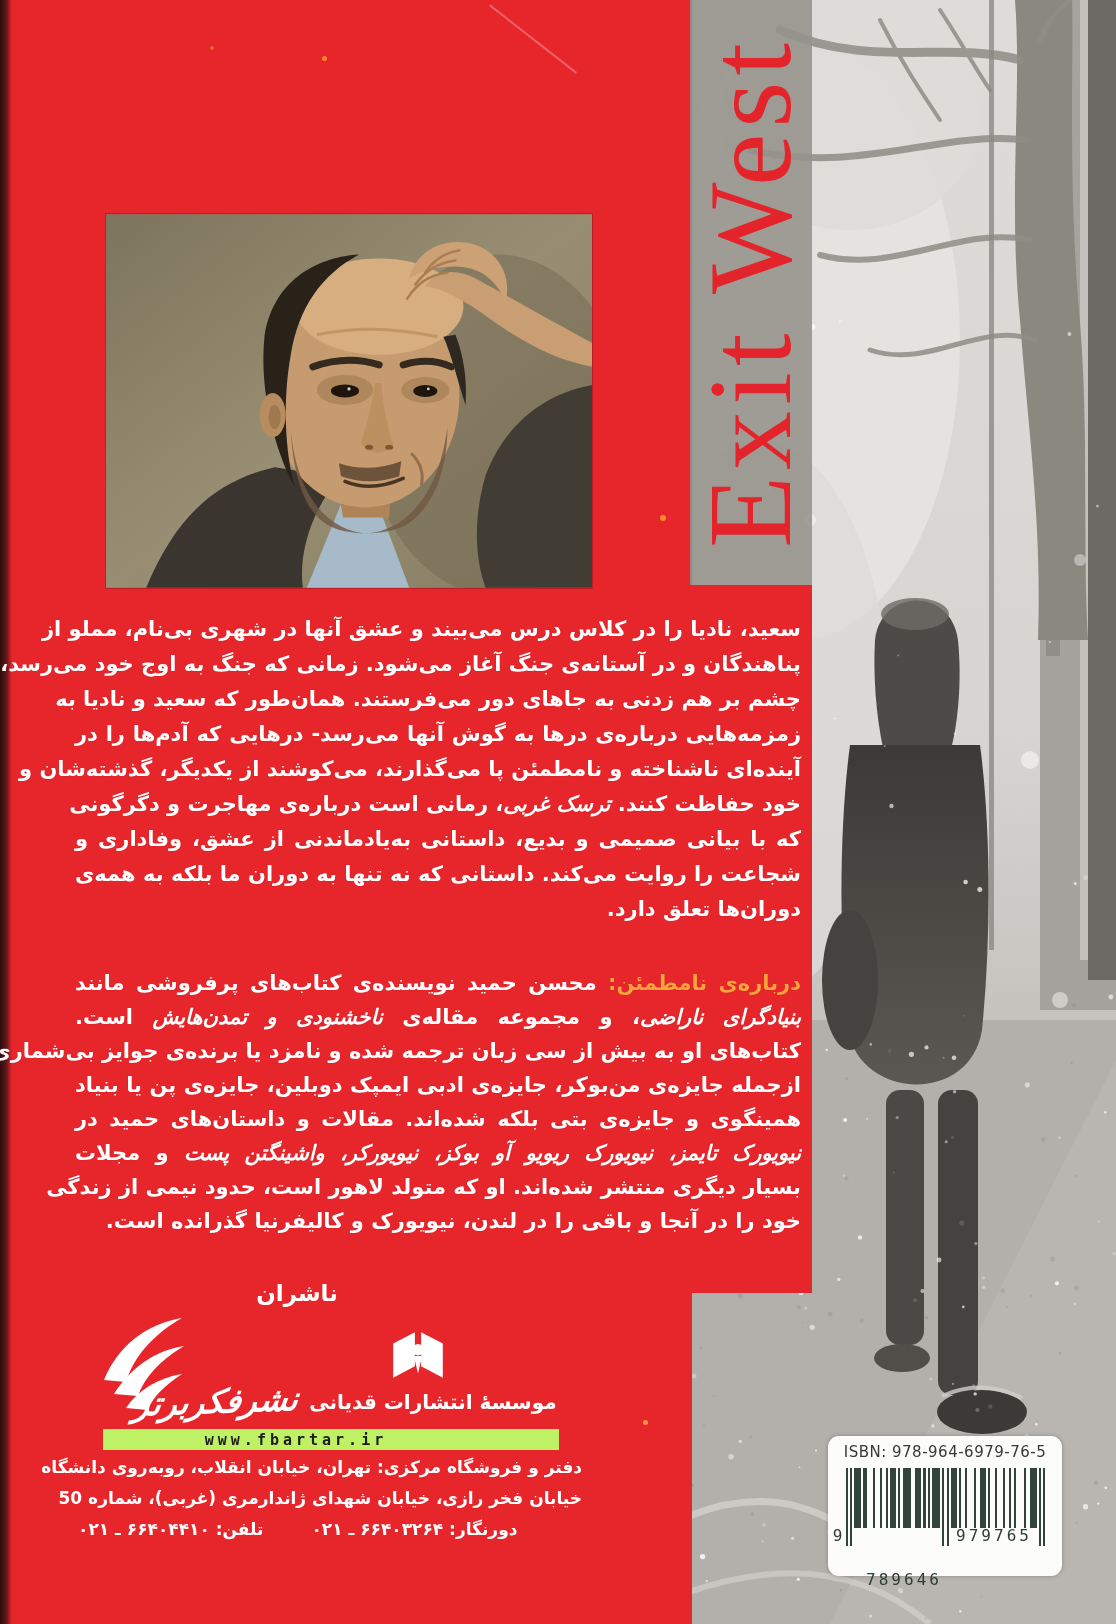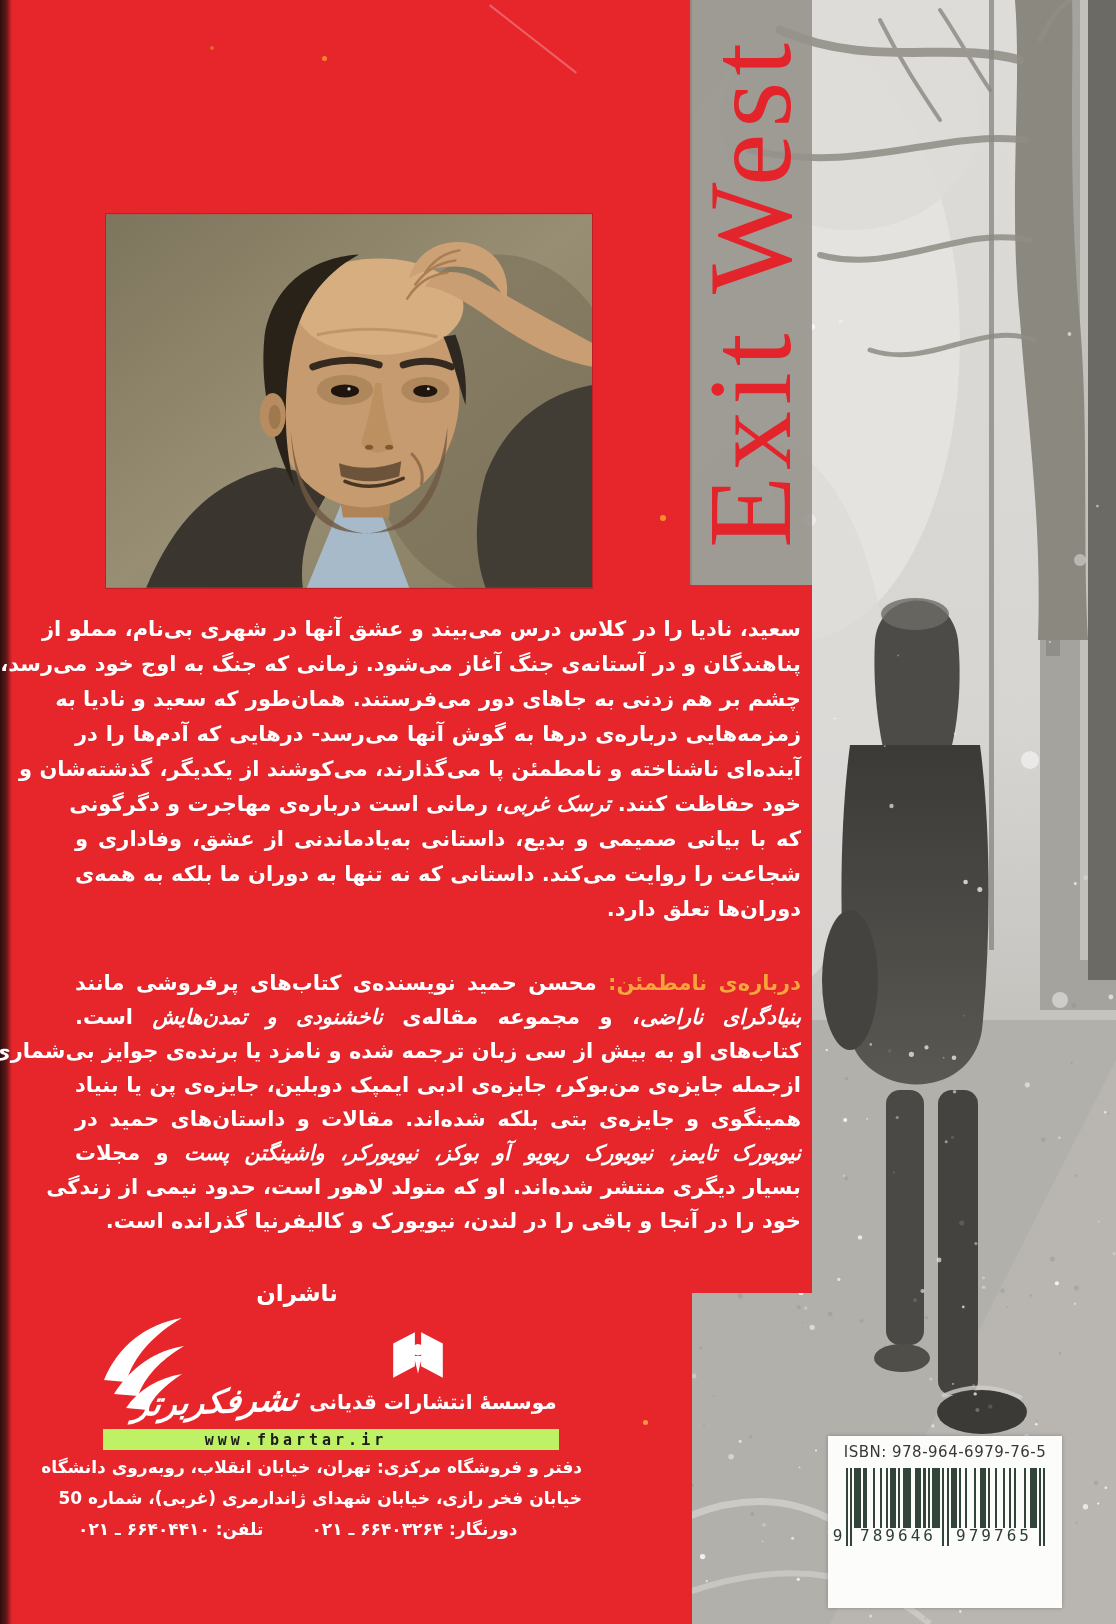--- a/index.html
+++ b/index.html
@@ -35,21 +35,21 @@
   .fbartar-script{position:absolute;left:36px;top:66px;color:#fff;font-size:33px;font-weight:700;font-style:italic;transform:skewX(-8deg) rotate(-2deg);white-space:nowrap;direction:rtl;}
   .qadyani-logo{position:absolute;left:386px;top:1326px;width:64px;height:62px;}
   .qadyani-name{position:absolute;left:288px;top:1390px;width:290px;text-align:center;color:#fff;font-size:20px;font-weight:700;direction:rtl;white-space:nowrap;}
   .url-bar{position:absolute;left:103px;top:1429px;width:456px;height:21px;background:#bef264;display:flex;align-items:center;justify-content:center;padding-right:70px;box-sizing:border-box;}
   .url-bar span{font-family:"DejaVu Sans Mono",monospace;font-size:15px;font-weight:700;color:#1c1c1c;letter-spacing:4px;}
   
   .address{position:absolute;left:78px;top:1452px;width:504px;direction:rtl;color:#fff;font-size:17px;font-weight:700;}
   .addr-line{height:31px;line-height:31px;text-align:justify;text-align-last:justify;white-space:nowrap;}
   .addr-phone{height:31px;line-height:31px;display:flex;flex-direction:row-reverse;justify-content:flex-start;gap:48px;}
   
-  .isbn-sticker{position:absolute;left:828px;top:1436px;width:234px;height:172px;background:#fcfcfa;border-radius:0;box-shadow:0 0 4px rgba(0,0,0,.25);}
+  .isbn-sticker{position:absolute;left:828px;top:1436px;width:234px;height:140px;background:#fcfcfa;border-radius:11px;box-shadow:0 0 4px rgba(0,0,0,.25);}
   .isbn-label{position:absolute;left:0;top:7px;width:100%;text-align:center;font-size:15px;color:#383838;letter-spacing:.5px;}
   .barcode{position:absolute;left:18px;top:32px;width:200px;height:96px;}
   .bars{position:absolute;left:0;top:0;height:96px;display:flex;}
   .bars i{display:block;height:60px;}
   .bars i.b{background:#33453a;}
   .bars i.g{height:78px;}
   .bc-digit{position:absolute;top:58px;height:20px;line-height:20px;font-family:"DejaVu Sans Mono",monospace;font-size:16px;color:#2f3e35;text-align:center;letter-spacing:3px;}
 </style>
 </head>
 <body>
@@ -492,18 +492,18 @@
           <i class="" style="width: 2.1px;"></i>
           <i class="b" style="width: 2.1px;"></i>
           <i class="b" style="width: 2.1px;"></i>
           <i class="b" style="width: 2.1px;"></i>
           <i class="" style="width: 2.1px;"></i>
           <i class="b g" style="width: 2.1px;"></i>
           <i class=" g" style="width: 2.1px;"></i>
           <i class="b g" style="width: 2.1px;"></i>
         </div>
       <div class="bc-digit" style="left:-14px;width:14px;">9</div>
-      <div class="bc-digit" style="left:10px;width:84px;">789646</div>
+      <div class="bc-digit" style="left:16px;width:84px;margin-top:44px;">789646</div>
       <div class="bc-digit" style="left:106px;width:84px;">979765</div>
     </div>
   </div>
 
 </div>
 
 </body></html>

